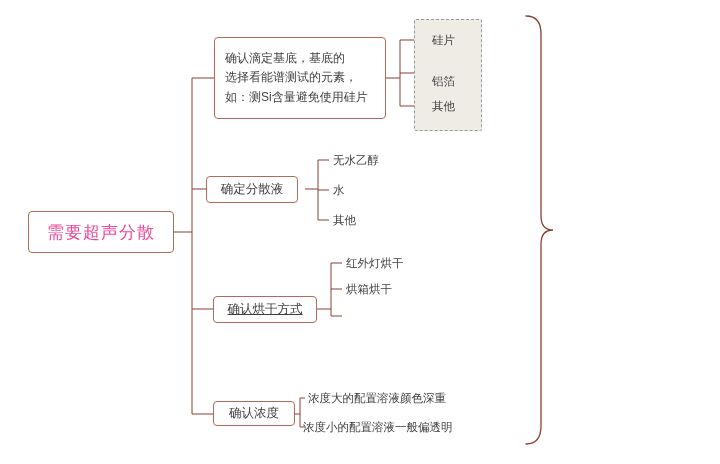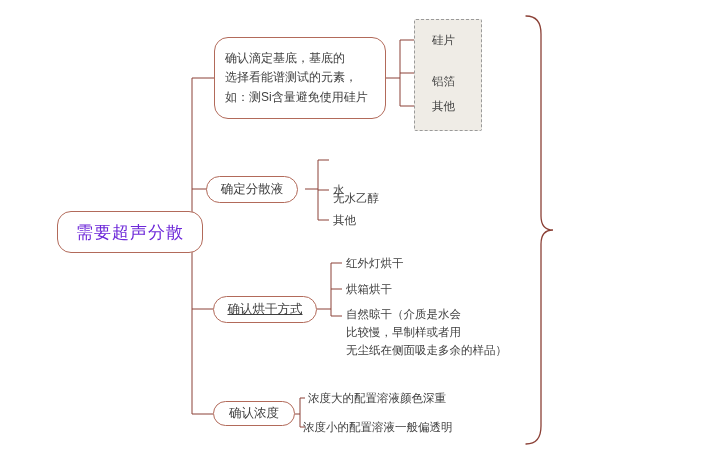--- a/index.html
+++ b/index.html
@@ -5,25 +5,25 @@
   html,body{margin:0;padding:0;background:#fff;}
   .canvas{
     position:relative;width:720px;height:464px;background:#ffffff;
     font-family:"Liberation Sans","DejaVu Sans",sans-serif;
     color:var(--text,#3f3f3f);overflow:hidden;
   }
   .wires{position:absolute;left:0;top:0;width:720px;height:464px;}
   .ln{stroke:var(--line,#8b4036);fill:none;stroke-width:1;}
   .brace{stroke:var(--line,#8b4036);fill:none;stroke-width:1.3;stroke-linecap:round;}
   .box{
-    position:absolute;border:1px solid var(--border,#b26a5a);border-radius:14px;
+    position:absolute;border:1px solid var(--border,#b26a5a);border-radius:4px;
     background:#fff;display:flex;align-items:center;justify-content:center;
     box-sizing:border-box;
   }
-  .root{font-size:17px;letter-spacing:1px;color:#6d28d9;margin-left:29px;}
+  .root{font-size:17px;letter-spacing:1px;color:#ec4899;}
   .bnode{font-size:12.5px;}
   .multiline{white-space:pre-line;text-align:left;font-size:12px;line-height:1.6;
     justify-content:flex-start;padding:8px 10px;align-items:center;}
   .leaf{position:absolute;font-size:11.5px;line-height:1.55;white-space:pre-line;}
   .dashed{
     position:absolute;border:1.4px dashed var(--dash_border,#9a9a9a);
     background:var(--dash_bg,#efece6);border-radius:2px;box-sizing:border-box;
   }
   .ditem{position:absolute;font-size:11.5px;}
   .note{font-size:12px;line-height:1.6;white-space:pre-line;text-align:left;
@@ -60,32 +60,29 @@
   </div>
 
   <div class="dashed" style="left:414px;top:19px;width:68px;height:112px;"></div>
   <div class="ditem" style="left:432px;top:33px;">硅片</div>
   <div class="ditem" style="left:432px;top:74px;">铝箔</div>
   <div class="ditem" style="left:432px;top:99px;">其他</div>
 
   <div class="box bnode" style="left:206px;top:176px;width:92px;height:27px;">
     <span>确定分散液</span>
   </div>
-  <div class="leaf" style="left:333px;top:152px;margin-top:38px;">无水乙醇</div>
+  <div class="leaf" style="left:333px;top:152px;">无水乙醇</div>
   <div class="leaf" style="left:333px;top:182px;">水</div>
   <div class="leaf" style="left:333px;top:212px;">其他</div>
 
   <div class="box bnode" style="left:213px;top:296px;width:104px;height:27px;text-decoration:underline;">
     <span>确认烘干方式</span>
   </div>
   <div class="leaf" style="left:346px;top:255px;">红外灯烘干</div>
   <div class="leaf" style="left:346px;top:281px;">烘箱烘干</div>
-  <div class="leaf" style="left:346px;top:306px;width:210px;">自然晾干（介质是水会
-比较慢，早制样或者用
-无尘纸在侧面吸走多余的样品）</div>
 
   <div class="box bnode" style="left:213px;top:401px;width:82px;height:25px;">
     <span>确认浓度</span>
   </div>
   <div class="leaf" style="left:308px;top:390px;">浓度大的配置溶液颜色深重</div>
   <div class="leaf" style="left:303px;top:419px;text-align:right;">浓度小的配置溶液一般偏透明</div>
 
 
 </div>
 

